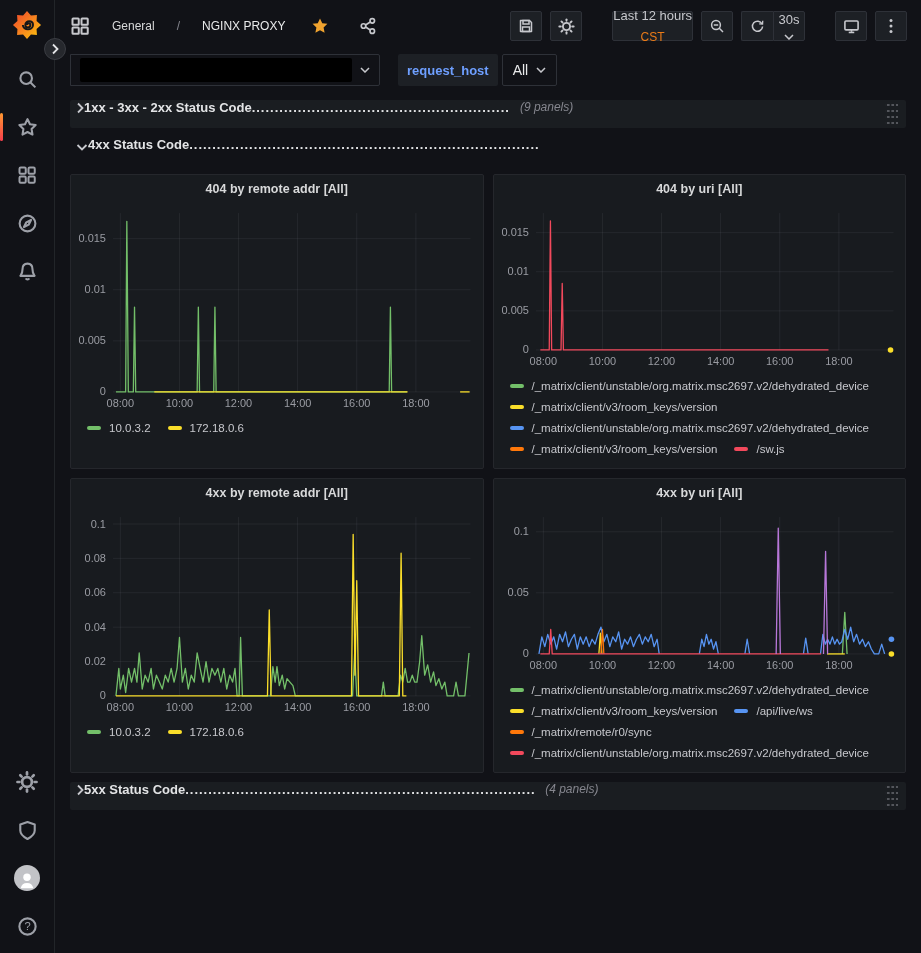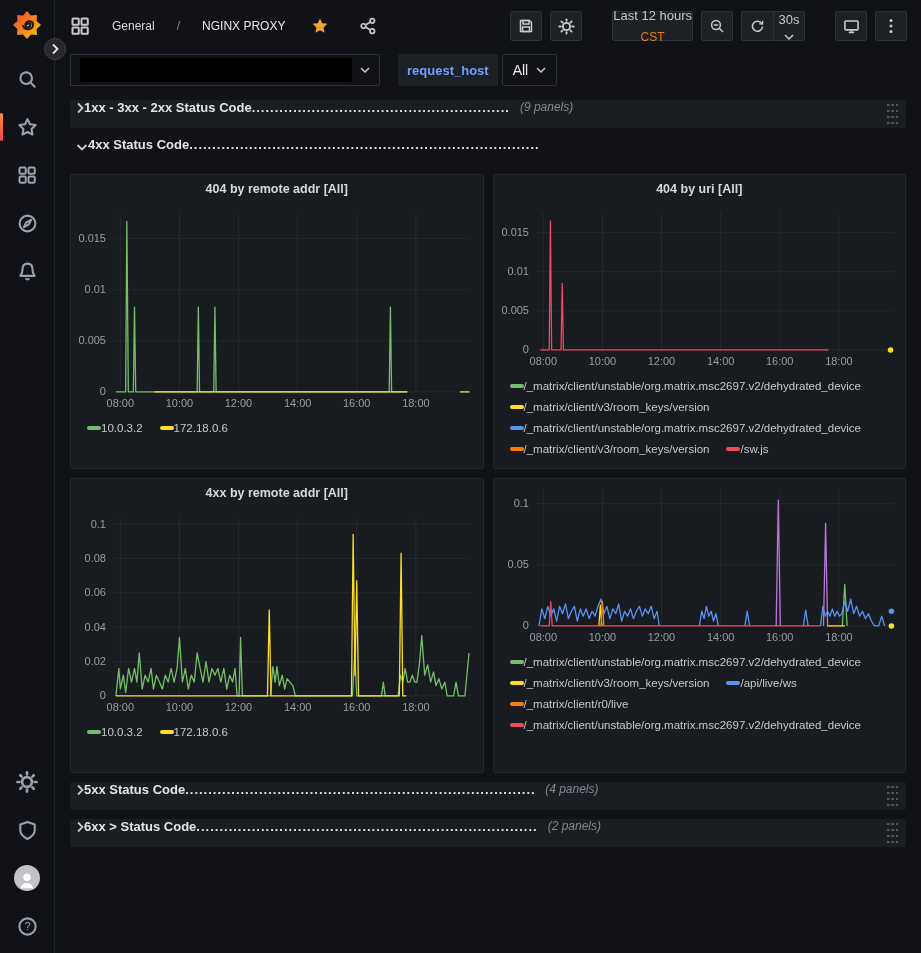--- a/index.html
+++ b/index.html
@@ -74,21 +74,21 @@
   svg.chart { width:100%; display:block; }
   .chart-tall { height:210px; }
   .chart-short { height:168px; }
   .gl { stroke:rgba(204,204,220,0.08); stroke-width:1; }
   .tl { fill:#9A9CA3; font-size:11px; font-family:"Liberation Sans",sans-serif; }
   .yl { text-anchor:end; }
   .xl { text-anchor:middle; }
   .ln { fill:none; stroke-width:1.3; stroke-linejoin:round; }
   .legend { padding:5px 8px 0 16px; display:flex; flex-wrap:wrap; column-gap:17px; row-gap:1px;
     overflow:hidden; }
-  .li { display:flex; align-items:center; height:20px; cursor:pointer; white-space:nowrap; }
+  .li { display:flex; align-items:center; gap:8px; height:20px; cursor:pointer; white-space:nowrap; }
   .chip { width:14px; height:4px; border-radius:2px; flex-shrink:0; }
   .ll { font-size:11.5px; color:#C7C8CD; }
 </style>
 </head>
 <body>
 
 <div class="app">
 
   <nav class="sidebar">
     <div class="logo-box">
@@ -447,20 +447,21 @@
                 <span class="chip" style="background: rgb(115, 191, 105);"></span>
                 <span class="ll">10.0.3.2</span>
               </div>
               <div class="li">
                 <span class="chip" style="background: rgb(250, 222, 42);"></span>
                 <span class="ll">172.18.0.6</span>
               </div>
             </div>
         </div>
         <div class="panel">
+          <div class="panel-title">4xx by uri [All]</div>
           <svg class="chart chart-short" viewBox="0 0 412 168">
               <line class="gl" x1="49.4" x2="49.4" y1="10" y2="147"></line>
               <text class="tl xl" x="49.4" y="162">08:00</text>
               <line class="gl" x1="108.6" x2="108.6" y1="10" y2="147"></line>
               <text class="tl xl" x="108.6" y="162">10:00</text>
               <line class="gl" x1="167.7" x2="167.7" y1="10" y2="147"></line>
               <text class="tl xl" x="167.7" y="162">12:00</text>
               <line class="gl" x1="226.9" x2="226.9" y1="10" y2="147"></line>
               <text class="tl xl" x="226.9" y="162">14:00</text>
               <line class="gl" x1="286.1" x2="286.1" y1="10" y2="147"></line>
@@ -496,21 +497,21 @@
               <div class="li">
                 <span class="chip" style="background: rgb(250, 222, 42);"></span>
                 <span class="ll">/_matrix/client/v3/room_keys/version</span>
               </div>
               <div class="li">
                 <span class="chip" style="background: rgb(87, 148, 242);"></span>
                 <span class="ll">/api/live/ws</span>
               </div>
               <div class="li">
                 <span class="chip" style="background: rgb(255, 120, 10);"></span>
-                <span class="ll">/_matrix/client/r0/live</span>
+                <span class="ll">/_matrix/remote/r0/sync</span>
               </div>
               <div class="li">
                 <span class="chip" style="background: rgb(242, 73, 92);"></span>
                 <span class="ll">/_matrix/client/unstable/org.matrix.msc2697.v2/dehydrated_device</span>
               </div>
             </div>
         </div>
       </div>
 
       <div class="row-head collapsed">
@@ -518,27 +519,16 @@
           <svg viewBox="0 0 8 12" width="8" height="12">
               <polyline points="2,1.5 6.5,6 2,10.5"></polyline>
             </svg>
         </span>
         <span class="row-title">5xx Status Code</span>
         <span class="row-dots">................................................................................</span>
         <span class="row-count">(4 panels)</span>
         <span class="handle"></span>
       </div>
 
-      <div class="row-head collapsed">
-        <span class="chev">
-          <svg viewBox="0 0 8 12" width="8" height="12">
-              <polyline points="2,1.5 6.5,6 2,10.5"></polyline>
-            </svg>
-        </span>
-        <span class="row-title">6xx &gt; Status Code</span>
-        <span class="row-dots">..........................................................................</span>
-        <span class="row-count">(2 panels)</span>
-        <span class="handle"></span>
-      </div>
 
     </div>
   </div>
 </div>
 
 </body></html>

